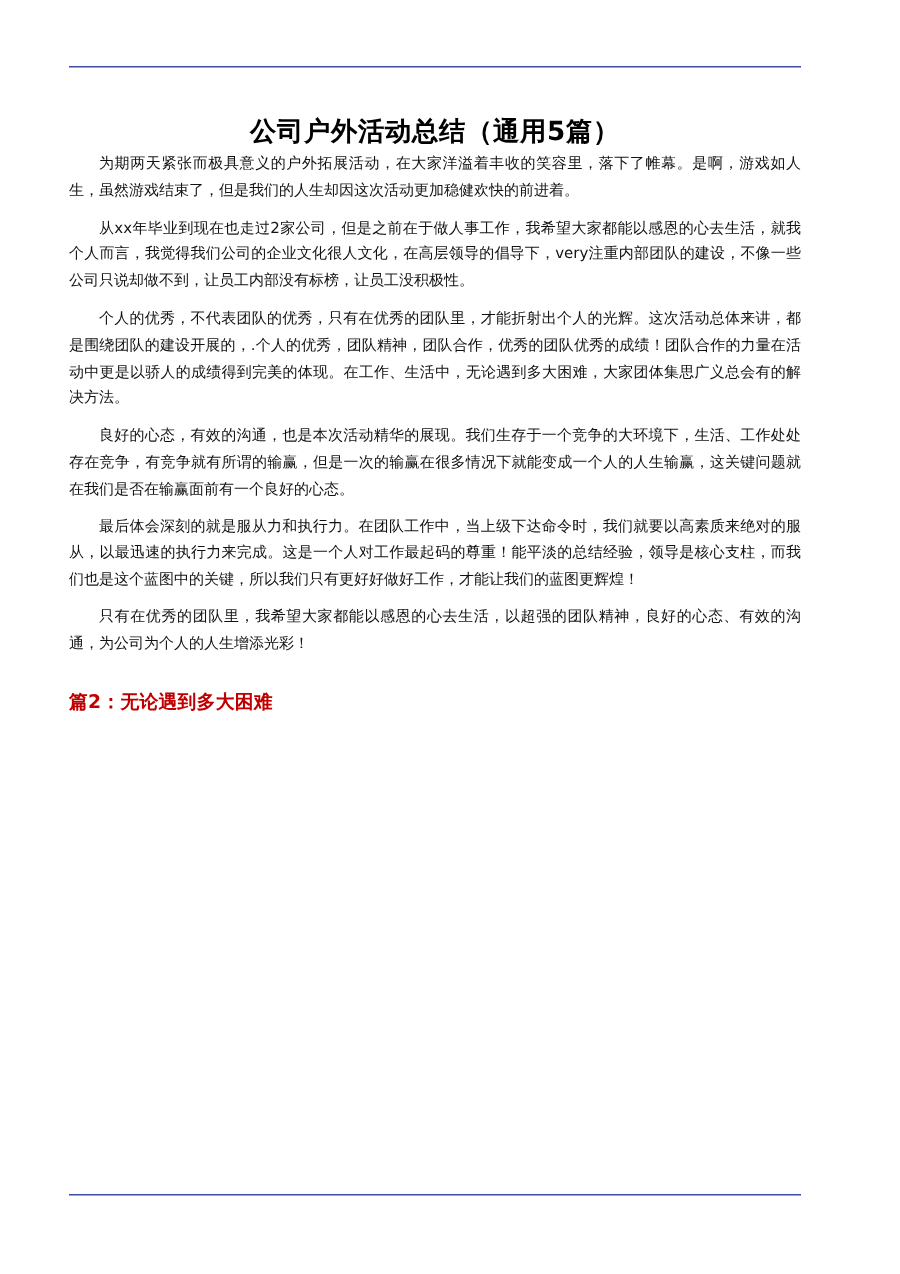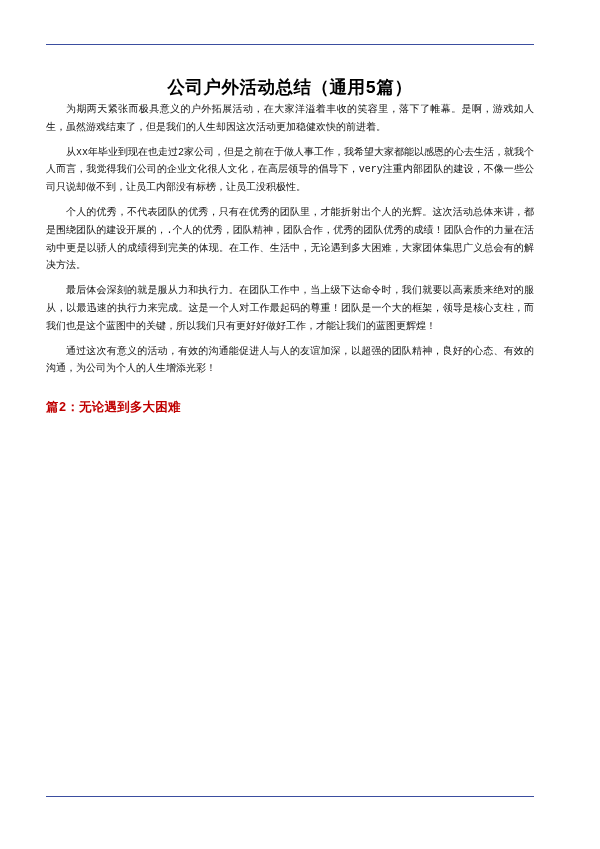--- a/index.html
+++ b/index.html
@@ -14,21 +14,20 @@
     color: #000000;
     position: relative;
     overflow: hidden;
   }
   .page {
     position: relative;
     width: 580px;
     height: 849px;
     box-sizing: border-box;
     padding: 0 46px;
-    font-family: Liberation Mono, monospace;
   }
   .rule-top {
     position: absolute;
     left: 46px;
     right: 46px;
     top: 44px;
     height: 0;
     border-top: 1px solid #3b4ea0;
   }
   .rule-bottom {
@@ -76,22 +75,23 @@
   <div class="rule-top"></div>
 
   <h1 class="doc-title">公司户外活动总结（通用5篇）</h1>
 
   <div class="content">
 
 
     <p class="para">为期两天紧张而极具意义的户外拓展活动，在大家洋溢着丰收的笑容里，落下了帷幕。是啊，游戏如人生，虽然游戏结束了，但是我们的人生却因这次活动更加稳健欢快的前进着。</p>
     <p class="para">从xx年毕业到现在也走过2家公司，但是之前在于做人事工作，我希望大家都能以感恩的心去生活，就我个人而言，我觉得我们公司的企业文化很人文化，在高层领导的倡导下，very注重内部团队的建设，不像一些公司只说却做不到，让员工内部没有标榜，让员工没积极性。</p>
     <p class="para">个人的优秀，不代表团队的优秀，只有在优秀的团队里，才能折射出个人的光辉。这次活动总体来讲，都是围绕团队的建设开展的，.个人的优秀，团队精神，团队合作，优秀的团队优秀的成绩！团队合作的力量在活动中更是以骄人的成绩得到完美的体现。在工作、生活中，无论遇到多大困难，大家团体集思广义总会有的解决方法。</p>
-    <p class="para">最后体会深刻的就是服从力和执行力。在团队工作中，当上级下达命令时，我们就要以高素质来绝对的服从，以最迅速的执行力来完成。这是一个人对工作最起码的尊重！团队是一个大的框架，领导是核心支柱，而我们也是这个蓝图中的关键，所以我们只有更好好做好工作，才能让我们的蓝图更辉煌！</p>
-    <p class="para">通过这次有意义的活动，有效的沟通能促进人与人的友谊加深，以超强的团队精神，良好的心态、有效的沟通，为公司为个人的人生增添光彩！</p>
+    <p class="para">良好的心态，有效的沟通，也是本次活动精华的展现。我们生存于一个竞争的大环境下，生活、工作处处存在竞争，有竞争就有所谓的输赢，但是一次的输赢在很多情况下就能变成一个人的人生输赢，这关键问题就在我们是否在输赢面前有一个良好的心态。</p>
+    <p class="para">最后体会深刻的就是服从力和执行力。在团队工作中，当上级下达命令时，我们就要以高素质来绝对的服从，以最迅速的执行力来完成。这是一个人对工作最起码的尊重！能平淡的总结经验，领导是核心支柱，而我们也是这个蓝图中的关键，所以我们只有更好好做好工作，才能让我们的蓝图更辉煌！</p>
+    <p class="para">只有在优秀的团队里，我希望大家都能以感恩的心去生活，以超强的团队精神，良好的心态、有效的沟通，为公司为个人的人生增添光彩！</p>
 
     <div class="section-heading">篇2：无论遇到多大困难</div>
 
   </div>
 
   <div class="rule-bottom"></div>
 
 </div>
 
 </body></html>

